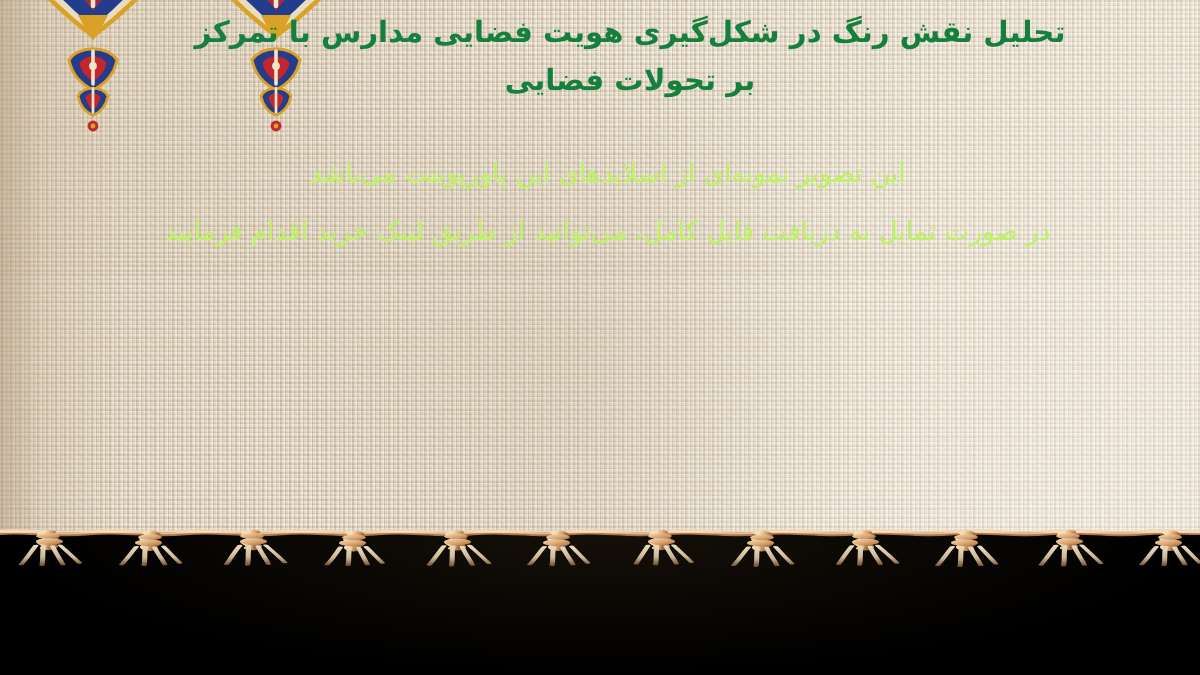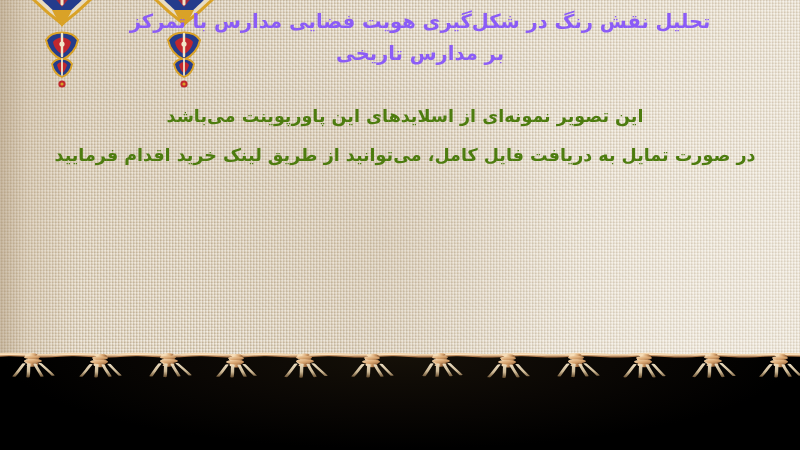--- a/index.html
+++ b/index.html
@@ -100,40 +100,40 @@
     left: 0; top: 0;
     width: 800px;
     height: 340px;
     text-align: center;
   }
   .title {
     position: absolute;
     left: 60px;
     top: 6px;
     width: 720px;
-    color: #8b5cf6;
+    color: #15803d;
     font-size: 19.5px;
     font-weight: bold;
     line-height: 1.62;
     letter-spacing: 0px;
     text-align: center;
     direction: rtl;
   }
   .body-block {
     position: absolute;
     left: 30px;
     top: 108px;
     width: 750px;
     direction: rtl;
     text-align: center;
   }
   .body-line {
-    color: #4d7c0f;
+    color: #bef264;
     font-size: 17.5px;
-    font-weight: bold;
+    font-weight: normal;
     line-height: 1.0;
     margin-bottom: 21px;
     white-space: nowrap;
     direction: rtl;
   }
   .body-line:last-child { margin-bottom: 2px; }
 
   
   .ornament {
     position: absolute;
@@ -368,21 +368,21 @@
       </g>
       <circle cx="56" cy="118" r="3.6" fill="#c1272d"></circle>
       <circle cx="56" cy="118" r="1.6" fill="#d9a227"></circle>
     </g>
   </svg>
 
   <div class="textwrap">
 
     <div class="title">
       <div>تحلیل نقش رنگ در شکل‌گیری هویت فضایی مدارس با تمرکز</div>
-      <div>بر مدارس تاریخی</div>
+      <div>بر تحولات فضایی</div>
     </div>
 
     <div class="body-block">
       <div class="body-line">این تصویر نمونه‌ای از اسلایدهای این پاورپوینت می‌باشد</div>
       <div class="body-line">در صورت تمایل به دریافت فایل کامل، می‌توانید از طریق لینک خرید اقدام فرمایید</div>
     </div>
 
   </div>
 
 </div>

